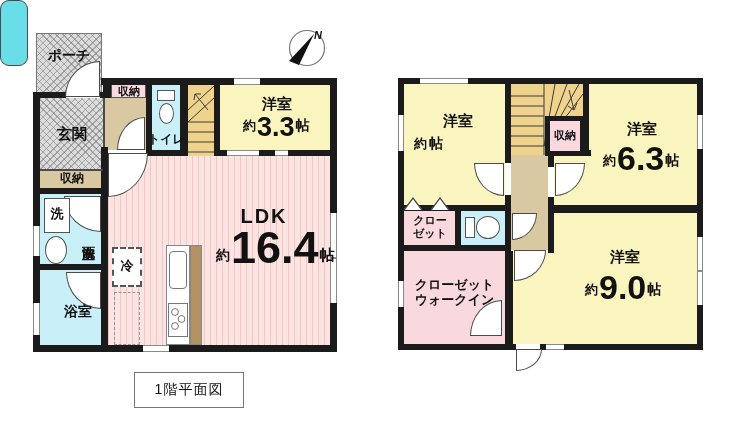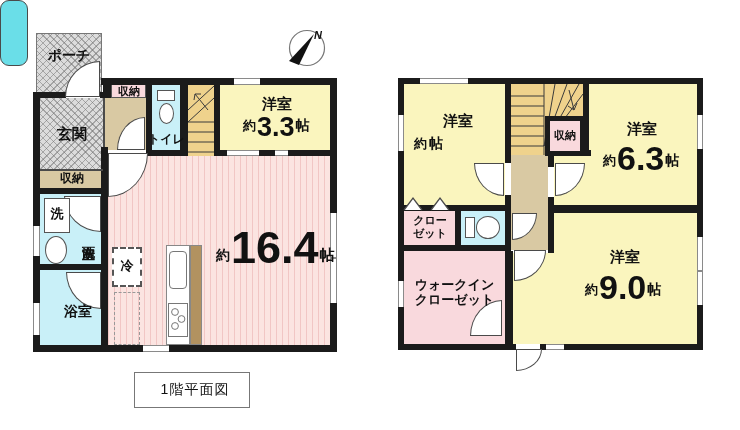--- a/index.html
+++ b/index.html
@@ -129,20 +129,21 @@
     <div class="lbl" style="left:44px;top:207px;width:26px;font-size:13px;">洗</div>
     <div class="lbl" style="left:80px;top:206px;height:60px;font-size:13px;writing-mode:vertical-rl;">洗面室</div>
     <div class="lbl" style="left:113px;top:259px;width:28px;font-size:13px;">冷</div>
     <div class="lbl" style="left:60px;top:303px;width:36px;font-size:14px;">浴室</div>
     <div class="lbl" style="left:247px;top:95px;width:60px;font-size:15px;">洋室</div>
     <div class="size" style="left:243px;top:115px;">
       <span class="approx">約</span>
       <span class="num" style="font-size:27px;">3.3</span>
       <span class="unit">帖</span>
     </div>
+    <div class="lbl" style="left:234px;top:205px;width:60px;font-size:20px;font-weight:700;letter-spacing:2px;">LDK</div>
     <div class="size" style="left:216px;top:228px;">
       <span class="approx" style="font-size:14px;">約</span>
       <span class="num" style="font-size:45px;">16.4</span>
       <span class="unit" style="font-size:15px;">帖</span>
     </div>
   </div>
 
   <div>
 
     <div class="room yellow" style="left:404px;top:84px;width:101px;height:121px;"></div>
@@ -229,34 +230,34 @@
     <div class="size" style="left:603px;top:143px;">
       <span class="approx">約</span>
       <span class="num" style="font-size:34px;">6.3</span>
       <span class="unit">帖</span>
     </div>
     <div class="lbl" style="left:406px;top:214px;width:48px;font-size:11px;">
       <span style="display:block;">クロー</span>
       <span style="display:block;">ゼット</span>
     </div>
     <div class="lbl" style="left:406px;top:278px;width:97px;font-size:13px;">
+      <span style="display:block;">クローゼット</span>
       <span style="display:block;">ウォークイン</span>
-      <span style="display:block;">クローゼット</span>
     </div>
     <div class="lbl" style="left:595px;top:248px;width:60px;font-size:15px;">洋室</div>
     <div class="size" style="left:585px;top:272px;">
       <span class="approx">約</span>
       <span class="num" style="font-size:34px;">9.0</span>
       <span class="unit">帖</span>
     </div>
   </div>
 
   <svg style="left:284px;top:25px;" width="46" height="46" viewBox="0 0 46 46">
     <circle cx="23" cy="23" r="17.5" fill="#ffffff" stroke="#777" stroke-width="1.2"></circle>
     <polygon points="30,9 5,36 15,40" fill="#111"></polygon>
   </svg>
   <div class="lbl" style="left:312px;top:29px;width:12px;font-size:11px;font-style:italic;">N</div>
 
-  <div class="caption" style="left:134px;top:372px;padding-left:6px;">
+  <div class="caption" style="left:134px;top:372px;">
     <span>1階平面図</span>
   </div>
 
 </div>
 
 </body></html>

